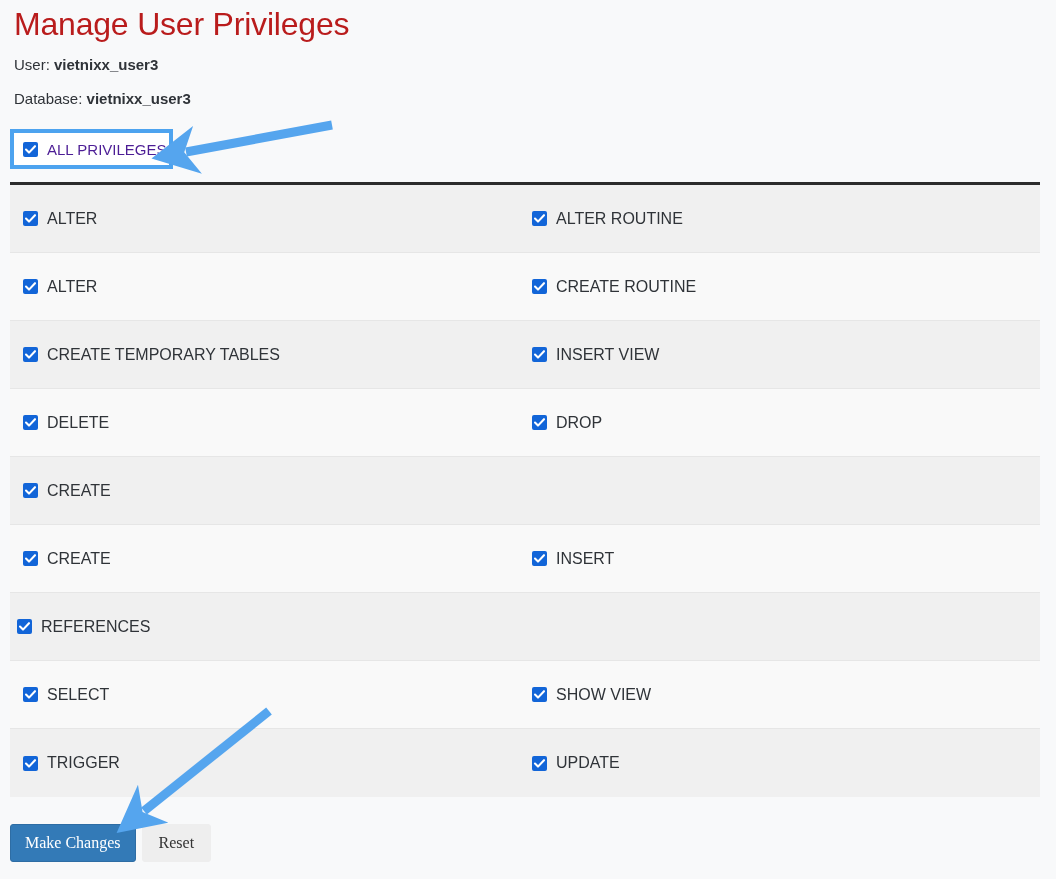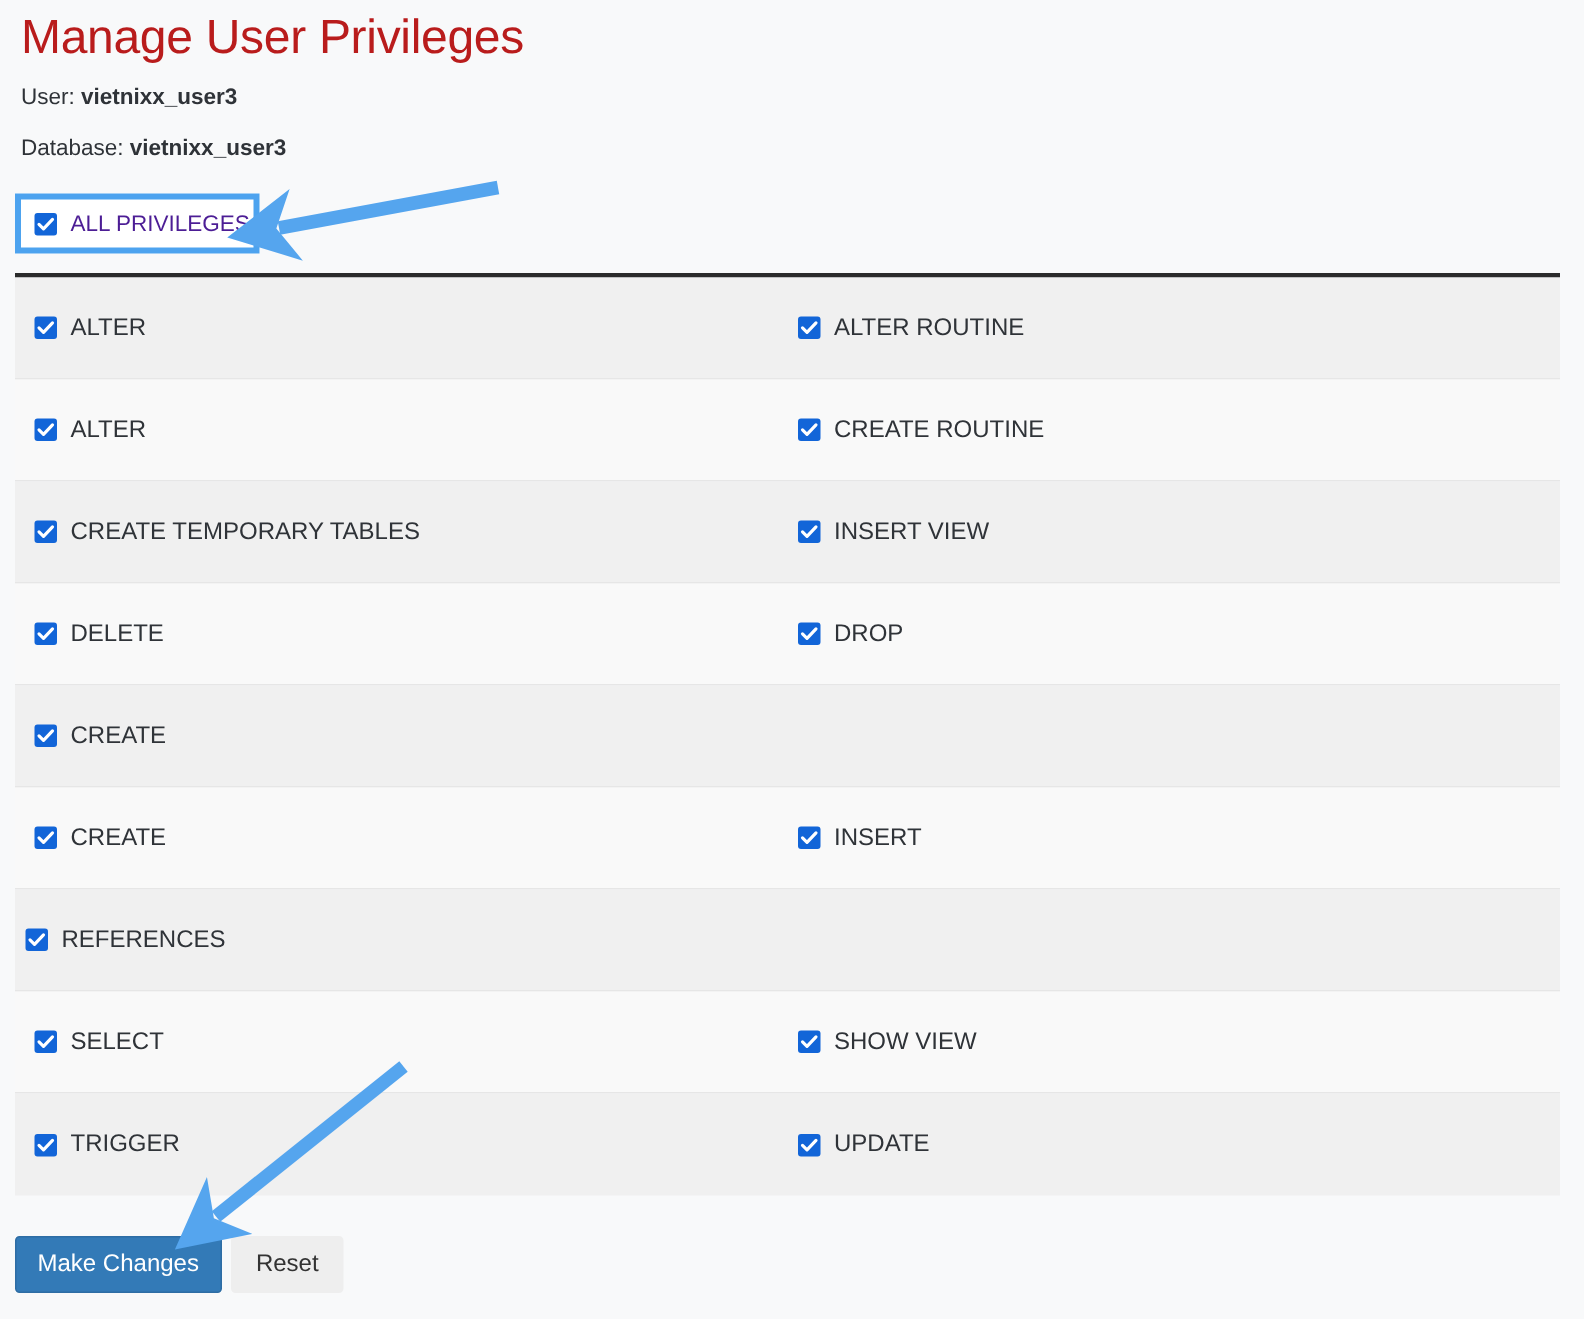--- a/index.html
+++ b/index.html
@@ -123,21 +123,21 @@
   }
 
   
   .btn-bar {
     margin: 27px 0 0 10px;
     display: flex;
     align-items: center;
     gap: 6px;
   }
   .btn {
-    font-family: Liberation Sans, sans-serif;
+    font-family: Liberation Serif, serif;
     font-size: 16px;
     line-height: 18px;
     border-radius: 3px;
     border: 1px solid transparent;
     cursor: pointer;
     padding: 9px 14px;
   }
   .btn-primary {
     background: #337ab7;
     border-color: #2e6da4;

